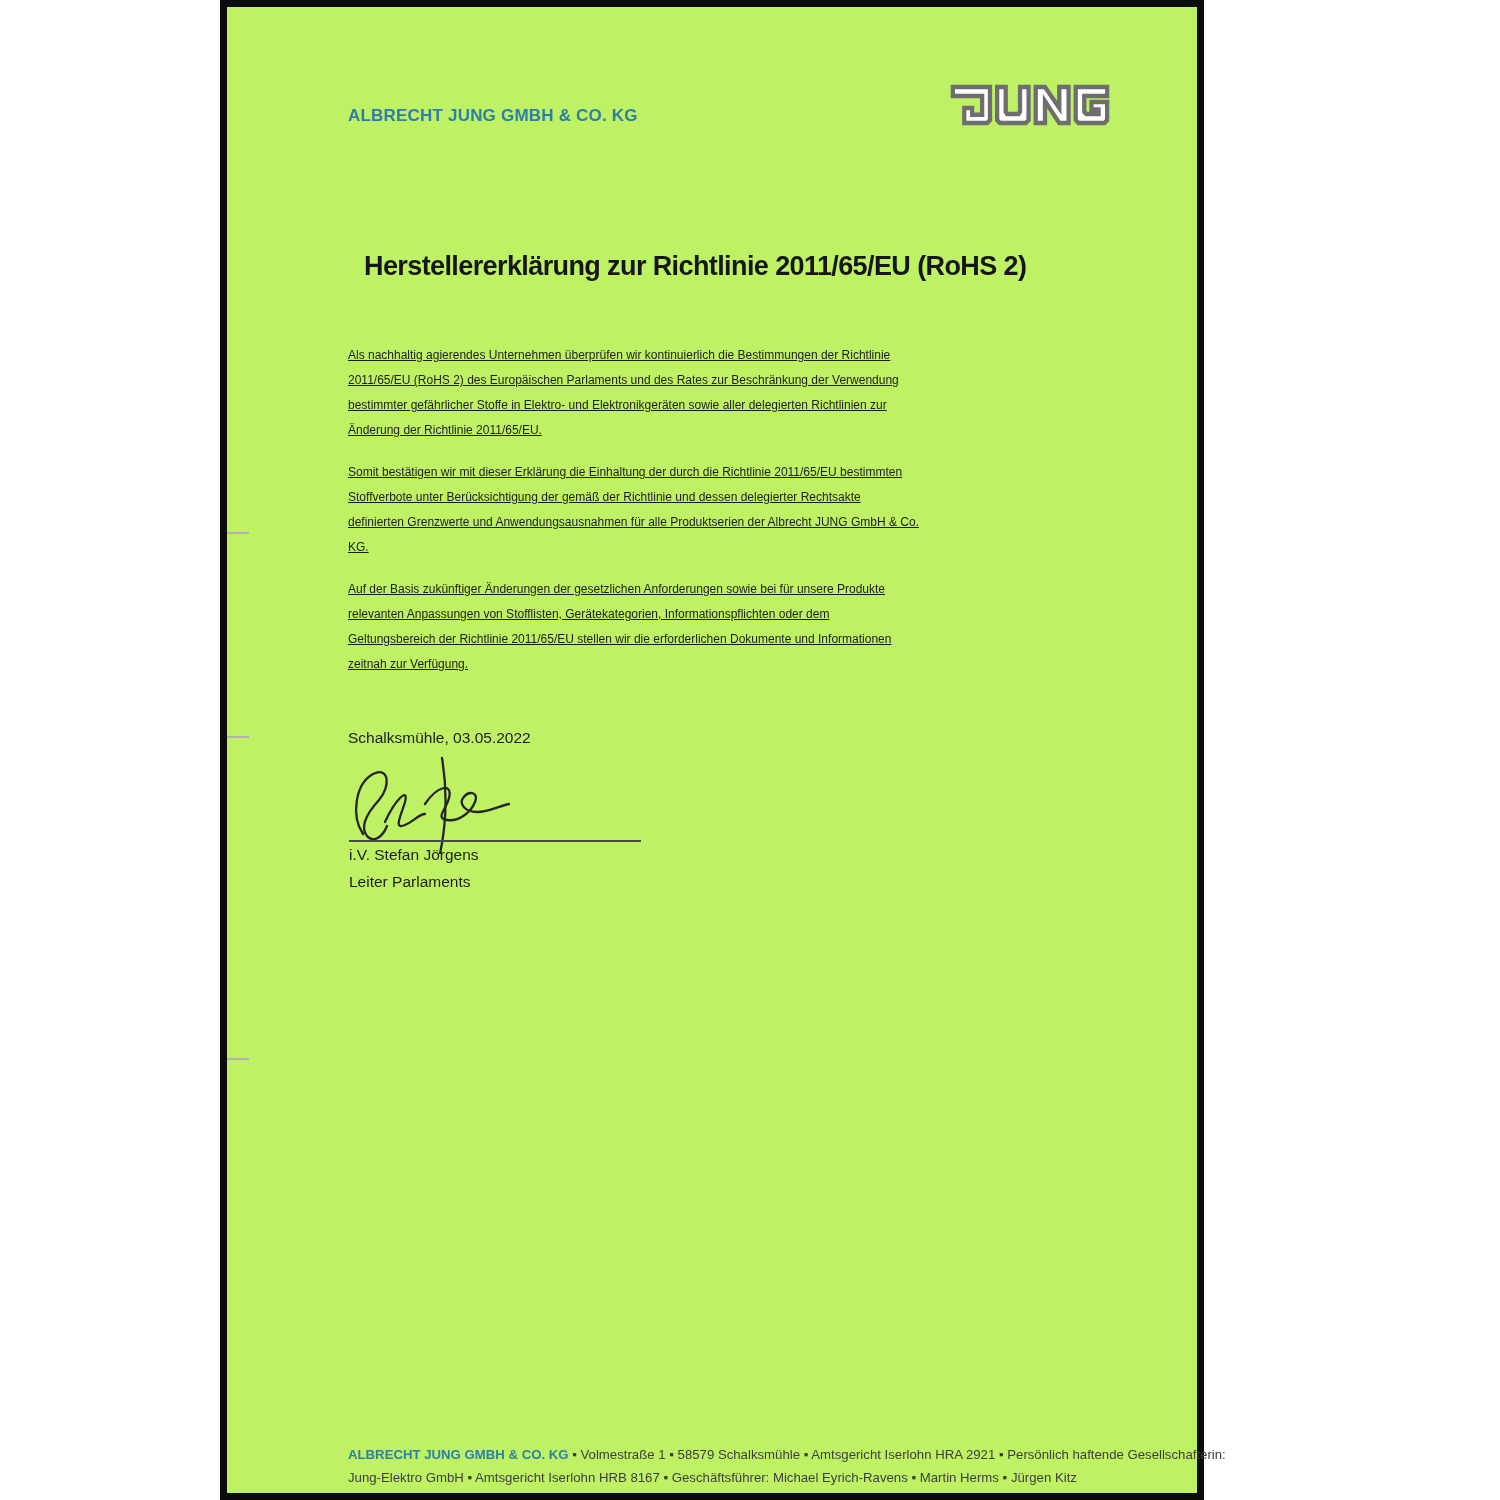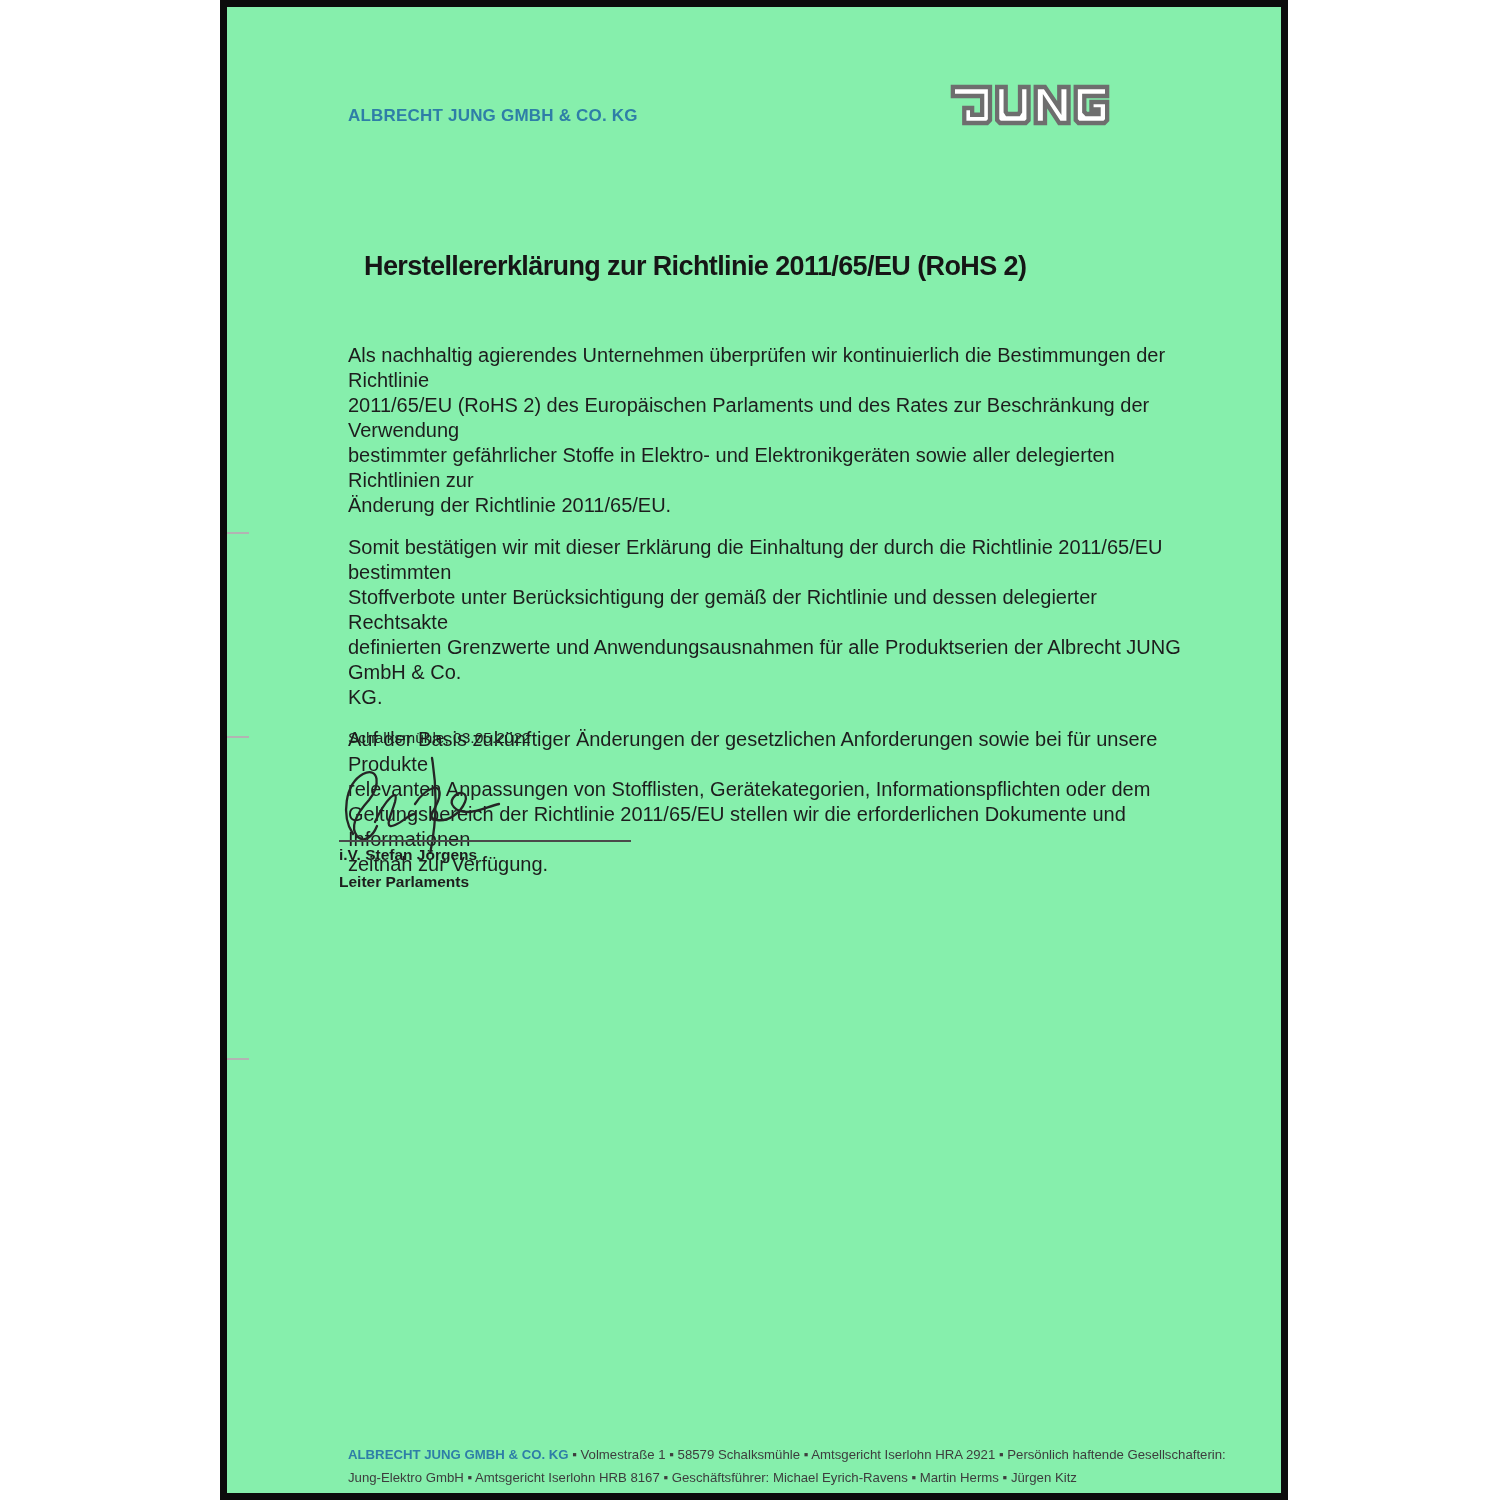--- a/index.html
+++ b/index.html
@@ -1,50 +1,51 @@
 <!DOCTYPE html>
 <html style="--brand-blue: #2e7ea7;"><head>
 <meta charset="utf-8">
 <style>
   html,body { margin:0; padding:0; background:#ffffff; }
   .canvas {
     position:relative; width:1500px; height:1500px; background:#ffffff;
     font-family:"Liberation Sans","DejaVu Sans",sans-serif; overflow:hidden;
   }
   .page {
-    position:absolute; left:220px; top:0; width:1068px; height:1500px;
-    background:#86efac; border:7px solid #0c0c0c; box-sizing:border-box;
+    position:absolute; left:220px; top:0; width:984px; height:1500px;
+    background:#bef264; border:7px solid #0c0c0c; box-sizing:border-box;
   }
   
   .fold-mark { position:absolute; left:0; width:22px; height:2px; background:#b3b3b3; }
   .fm1 { top:525px; } .fm2 { top:729px; } .fm3 { top:1051px; }
 
   .sender {
     position:absolute; left:121px; top:99px;
     font-size:17px; font-weight:bold; color:var(--brand-blue,#2e7ea7);
     letter-spacing:0.2px; white-space:nowrap;
   }
   .logo { position:absolute; left:723px; top:74px; width:160px; height:48px; }
 
   .title {
     position:absolute; left:121px; top:228px; margin:16px;
     font-size:27px; font-weight:bold; color:#161616; letter-spacing:-0.6px;
     white-space:nowrap;
   }
 
   .bodytext { position:absolute; left:121px; top:336px; width:850px; }
   .bodytext p {
-    margin:0 0 17px 0; font-size:20px; line-height:25px; color:#1d1d1d;
+    margin:0 0 17px 0; font-size:12px; line-height:25px; color:#1d1d1d;
     white-space:pre-line;
+    text-decoration:underline;
   }
 
   .dateline { position:absolute; left:121px; top:722px; font-size:15.5px; color:#1d1d1d; }
 
   .sig-block { position:absolute; top:745px; height:160px; }
-  .sig-left  { left:112px; width:300px;font-weight:bold; }
+  .sig-left  { left:122px; width:300px; }
   .sig-right { left:559px; width:290px; }
   .sig-svg   { position:absolute; left:0; top:0; }
   .sig-left  .sig-svg { width:210px; height:100px; top:2px; left:-2px; }
   .sig-right .sig-svg { width:286px; height:76px; top:14px; left:2px; }
   .sig-line  { position:absolute; left:0; top:88px; height:2px; background:#4a4a4a; }
   .sig-left  .sig-line { width:292px; } .sig-right .sig-line { width:278px; }
   .sig-name  { position:absolute; left:0; top:94px; font-size:15.5px; color:#1d1d1d; white-space:nowrap; }
   .sig-role  { position:absolute; left:0; top:121px; font-size:15.5px; color:#1d1d1d; white-space:nowrap; }
 
   .footer { position:absolute; left:121px; top:1436px; width:840px; }

